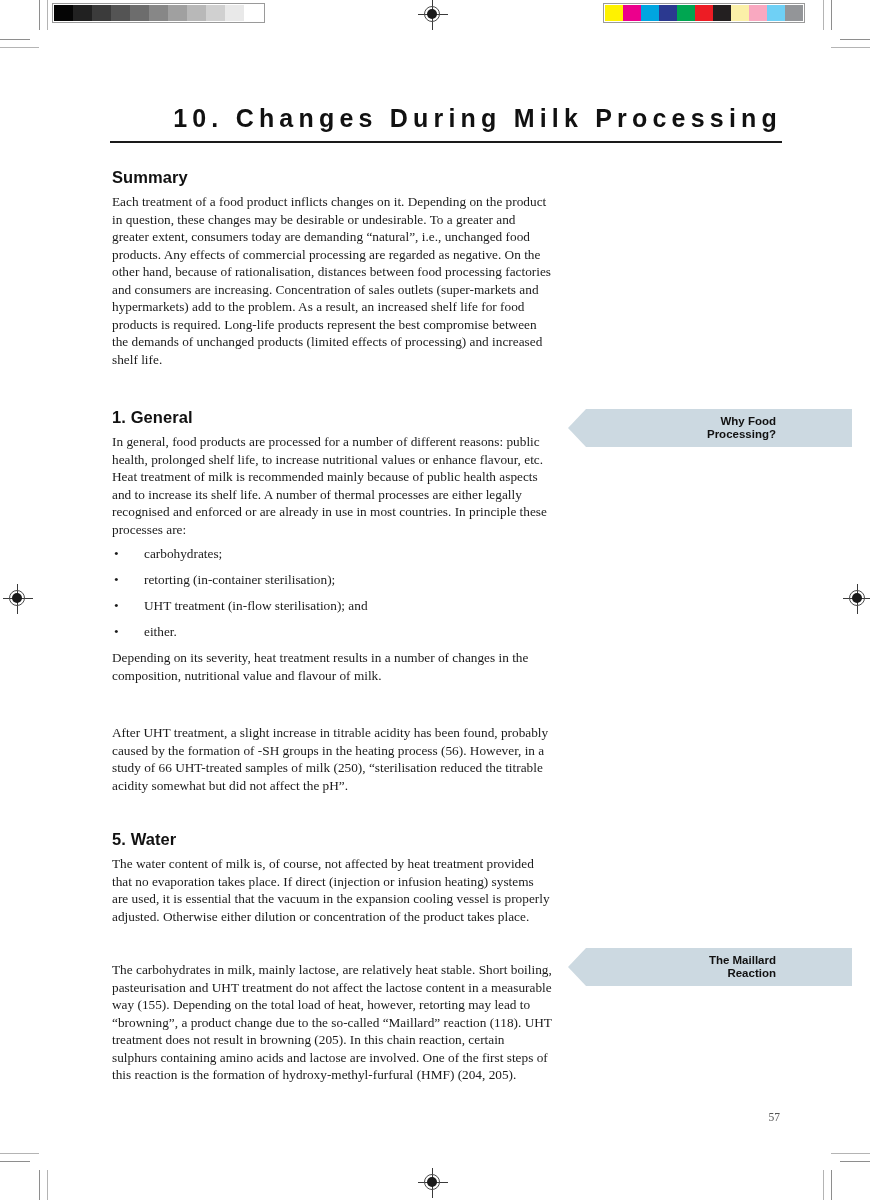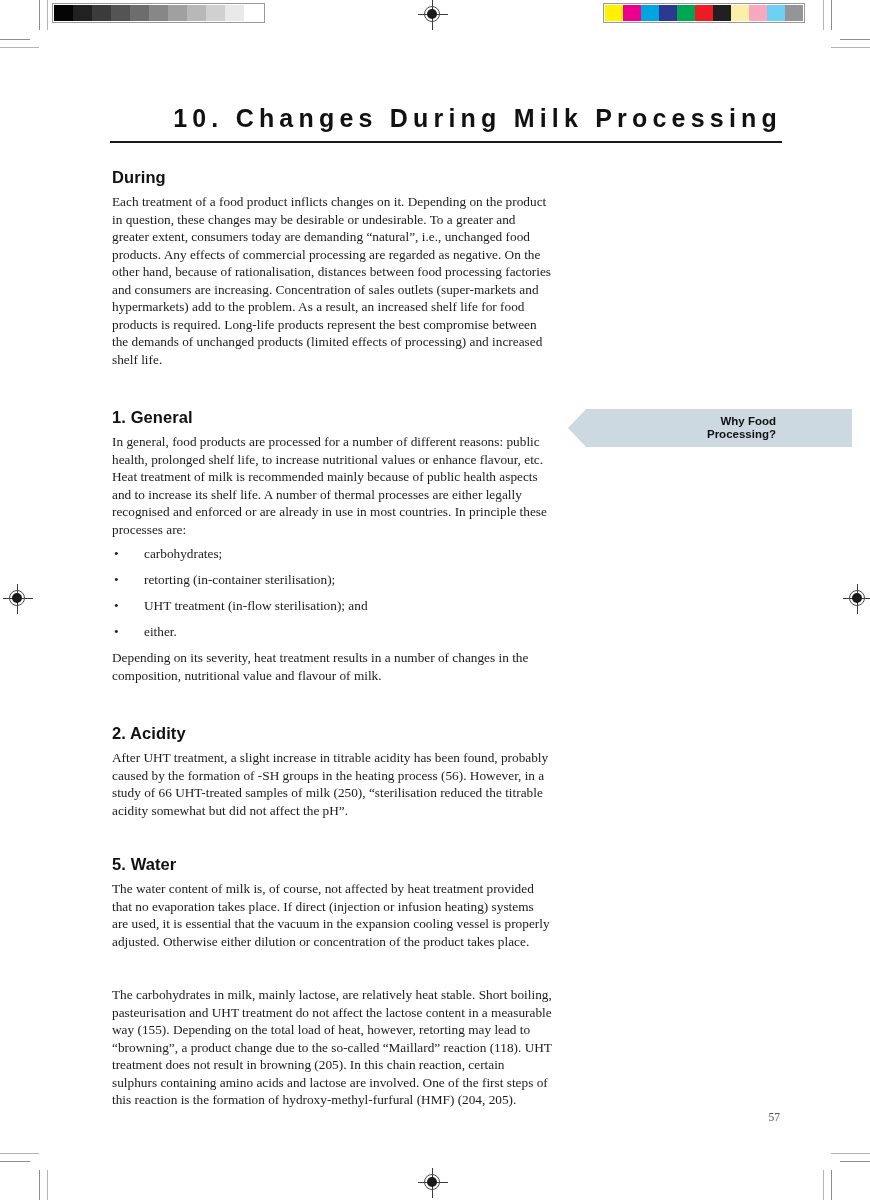--- a/index.html
+++ b/index.html
@@ -252,21 +252,21 @@
       <div class="patch" style="background: rgb(111, 208, 245);"></div>
       <div class="patch" style="background: rgb(147, 149, 152);"></div>
     </div>
 
   <div class="chapter-title">10. Changes During Milk Processing</div>
   <div class="title-rule"></div>
 
   <div class="content">
 
     <div class="block">
-      <h2 class="section">During</h2>
+      <h2 class="section">Summary</h2>
       <p>Each treatment of a food product inflicts changes on it. Depending on the product in question, these changes may be desirable or undesirable. To a greater and greater extent, consumers today are demanding “natural”, i.e., unchanged food products. Any effects of commercial processing are regarded as negative. On the other hand, because of rationalisation, distances between food processing factories and consumers are increasing. Concentration of sales outlets (super-markets and hypermarkets) add to the problem. As a result, an increased shelf life for food products is required. Long-life products represent the best compromise between the demands of unchanged products (limited effects of processing) and increased shelf life.</p>
     </div>
 
     <div class="spacer-lg"></div>
 
     <div class="block">
       <h2 class="section">1. General</h2>
       <p>In general, food products are processed for a number of different reasons: public health, prolonged shelf life, to increase nutritional values or enhance flavour, etc. Heat treatment of milk is recommended mainly because of public health aspects and to increase its shelf life. A number of thermal processes are either legally recognised and enforced or are already in use in most countries. In principle these processes are:</p>
       <ul class="processes">
         <li>
@@ -285,21 +285,20 @@
           <span class="bullet">•</span>
           <span>either.</span>
         </li>
       </ul>
       <p>Depending on its severity, heat treatment results in a number of changes in the composition, nutritional value and flavour of milk.</p>
     </div>
 
     <div class="spacer-lg"></div>
 
     <div class="block">
-      <h2 class="section">2. Acidity</h2>
       <p>After UHT treatment, a slight increase in titrable acidity has been found, probably caused by the formation of -SH groups in the heating process (56). However, in a study of 66 UHT-treated samples of milk (250), “sterilisation reduced the titrable acidity somewhat but did not affect the pH”.</p>
     </div>
 
     <div class="spacer-md"></div>
 
     <div class="block">
       <h2 class="section">5. Water</h2>
       <p>The water content of milk is, of course, not affected by heat treatment provided that no evaporation takes place. If direct (injection or infusion heating) systems are used, it is essential that the vacuum in the expansion cooling vessel is properly adjusted. Otherwise either dilution or concentration of the product takes place.</p>
     </div>
 
@@ -308,16 +307,20 @@
     <div class="block">
       <p>The carbohydrates in milk, mainly lactose, are relatively heat stable. Short boiling, pasteurisation and UHT treatment do not affect the lactose content in a measurable way (155). Depending on the total load of heat, however, retorting may lead to “browning”, a product change due to the so-called “Maillard” reaction (118). UHT treatment does not result in browning (205). In this chain reaction, certain sulphurs containing amino acids and lactose are involved. One of the first steps of this reaction is the formation of hydroxy-methyl-furfural (HMF) (204, 205).</p>
     </div>
 
   </div>
 
   <div class="callout" style="left: 568px; top: 409px; width: 284px; background: rgb(204, 217, 225);">
     <span class="label">Why Food
 Processing?</span>
   </div>
+  <div class="callout" style="left: 568px; top: 948px; width: 284px; background: rgb(204, 217, 225);">
+    <span class="label">The Maillard
+Reaction</span>
+  </div>
 
   <div class="page-number">57</div>
 
 </div>
 
 </body></html>

